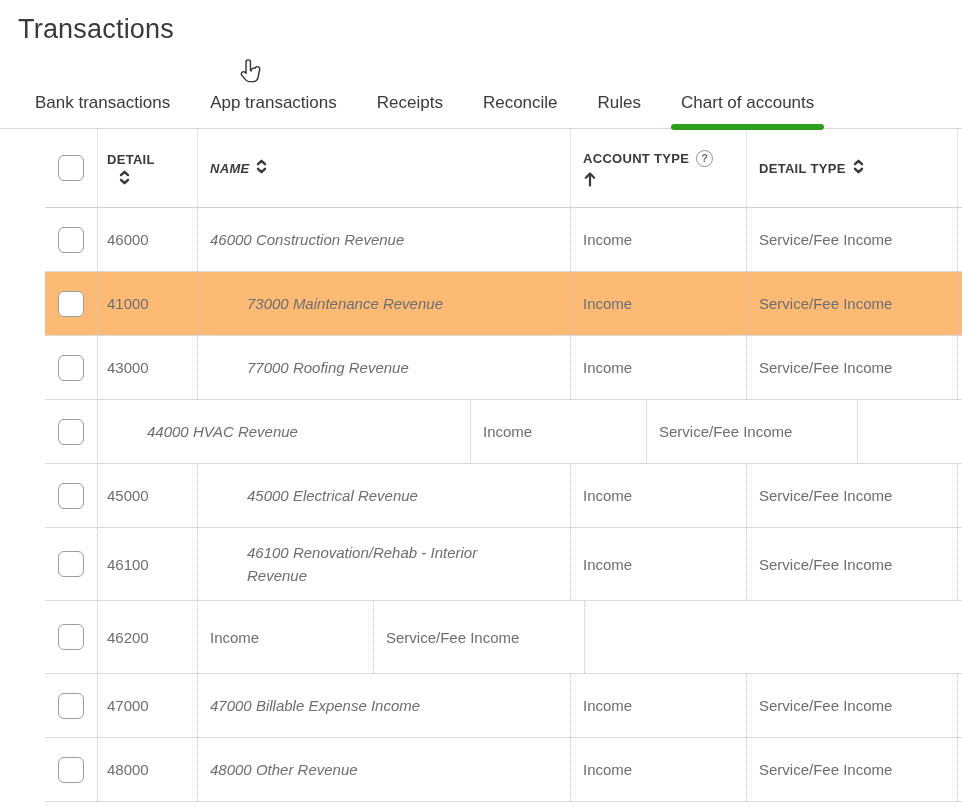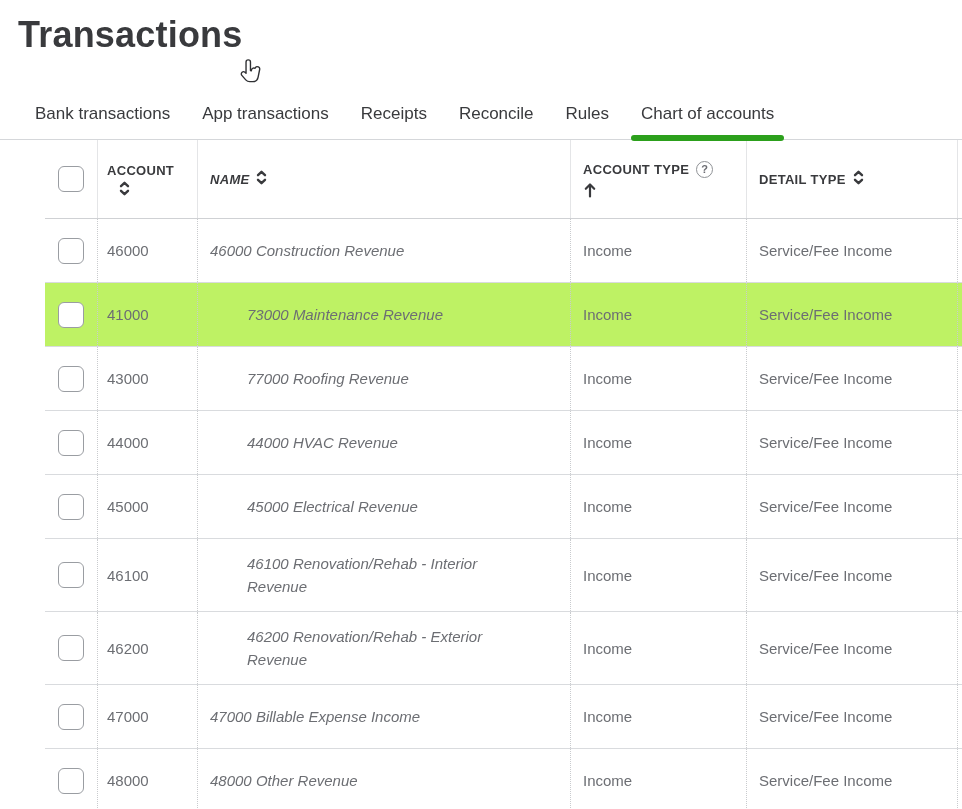--- a/index.html
+++ b/index.html
@@ -8,40 +8,40 @@
     width: 962px; height: 809px; overflow: hidden;
     background: #ffffff;
     font-family: "Liberation Sans", sans-serif;
     color: #393a3d;
     position: relative;
   }
 
   
   .page-title {
     margin: 14px 0 16px 18px;
-    font-size: 36px;
-    font-weight: 700;
+    font-size: 27px;
+    font-weight: 400;
     letter-spacing: 0.2px;
     color: #393a3d;
   }
 
   
   .hand-cursor {
     position: absolute;
     left: 240px; top: 58px;
     width: 23px; height: 30px;
     z-index: 10;
     pointer-events: none;
   }
 
   
   .tabbar {
     display: flex;
     align-items: flex-end;
-    gap: 12px;
+    gap: 20px;
     padding-left: 25px;
     margin-top: 37px;
     height: 47px;
     border-bottom: 1px solid #d5d7da;
   }
   .tab {
     position: relative;
     padding: 0 10px 15px 10px;
     font-size: 17px;
     color: #393a3d;
@@ -108,21 +108,21 @@
   }
 
   
   .row {
     display: flex;
     height: 64px;
     border-bottom: 1px solid #d9dbde;
     background: #ffffff;
   }
   .row.tall { height: 73px; }
-  .row.highlighted { background: #bef264; }
+  .row.highlighted { background: #fdba74; }
 
   .cell {
     border-right: 1px dotted #c9cbce;
     display: flex;
     align-items: center;
     font-size: 15px;
     color: #6c6e73;
   }
   .cell.col-check  { padding-left: 13px; }
   .cell.col-number { padding-left: 9px; text-align: right; }
@@ -161,21 +161,21 @@
 </nav>
 
 <div class="table">
 
   <div class="thead">
     <div class="th col-check">
       <span class="checkbox"></span>
     </div>
 
     <div class="th col-number">
-      <span class="th-label">ACCOUNT</span>
+      <span class="th-label">DETAIL</span>
       <span class="sort-stack">
         <svg width="11" height="15" viewBox="0 0 11 15">
           <path d="M2 5.2 L5.5 1.8 L9 5.2" fill="none" stroke="#393a3d" stroke-width="2.4" stroke-linecap="round" stroke-linejoin="round"></path>
           <path d="M2 9.8 L5.5 13.2 L9 9.8" fill="none" stroke="#393a3d" stroke-width="2.4" stroke-linecap="round" stroke-linejoin="round"></path>
         </svg>
       </span>
     </div>
 
     <div class="th col-name">
       <span class="th-inline">
@@ -264,23 +264,20 @@
       <span>Income</span>
     </div>
     <div class="cell col-detail">
       <span>Service/Fee Income</span>
     </div>
   </div>
       <div class="row">
     <div class="cell col-check">
       <span class="checkbox"></span>
     </div>
-    <div class="cell col-number">
-      <span>44000</span>
-    </div>
     <div class="cell col-name indent">
       <span class="name-text">44000 HVAC Revenue</span>
     </div>
     <div class="cell col-actype">
       <span>Income</span>
     </div>
     <div class="cell col-detail">
       <span>Service/Fee Income</span>
     </div>
   </div>
@@ -317,23 +314,20 @@
     <div class="cell col-detail">
       <span>Service/Fee Income</span>
     </div>
   </div>
       <div class="row tall">
     <div class="cell col-check">
       <span class="checkbox"></span>
     </div>
     <div class="cell col-number">
       <span>46200</span>
-    </div>
-    <div class="cell col-name indent">
-      <span class="name-text">46200 Renovation/Rehab - Exterior Revenue</span>
     </div>
     <div class="cell col-actype">
       <span>Income</span>
     </div>
     <div class="cell col-detail">
       <span>Service/Fee Income</span>
     </div>
   </div>
       <div class="row">
     <div class="cell col-check">

